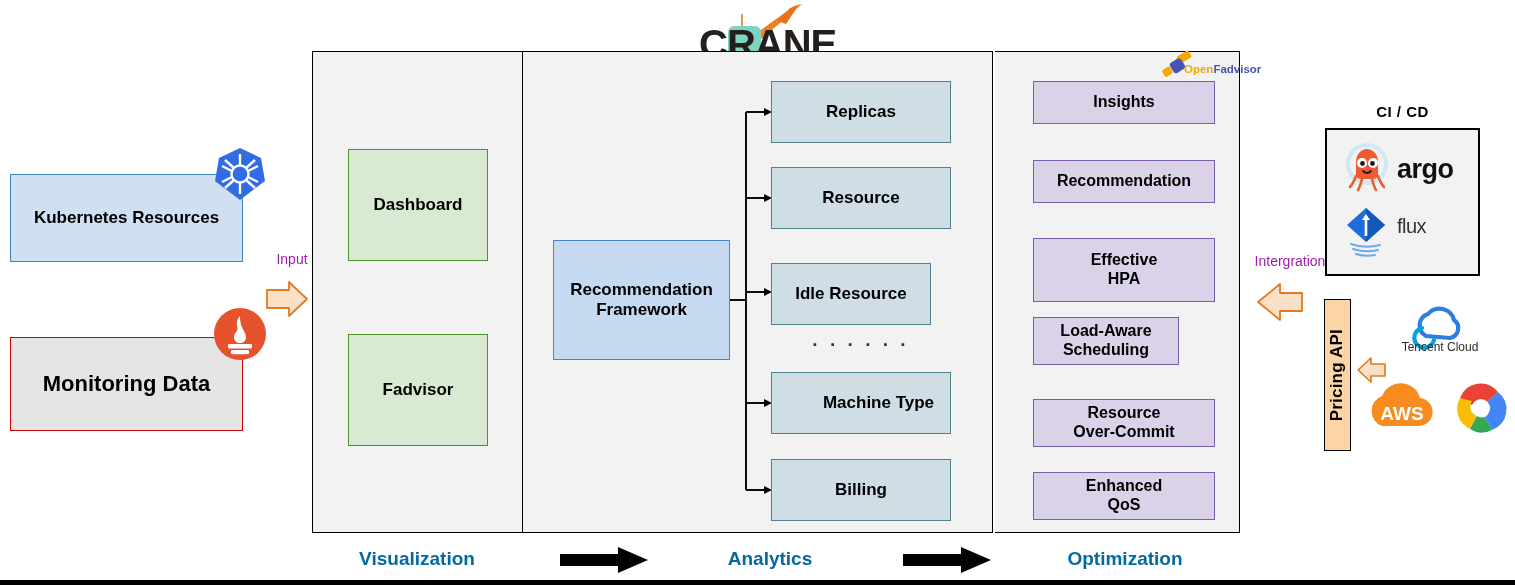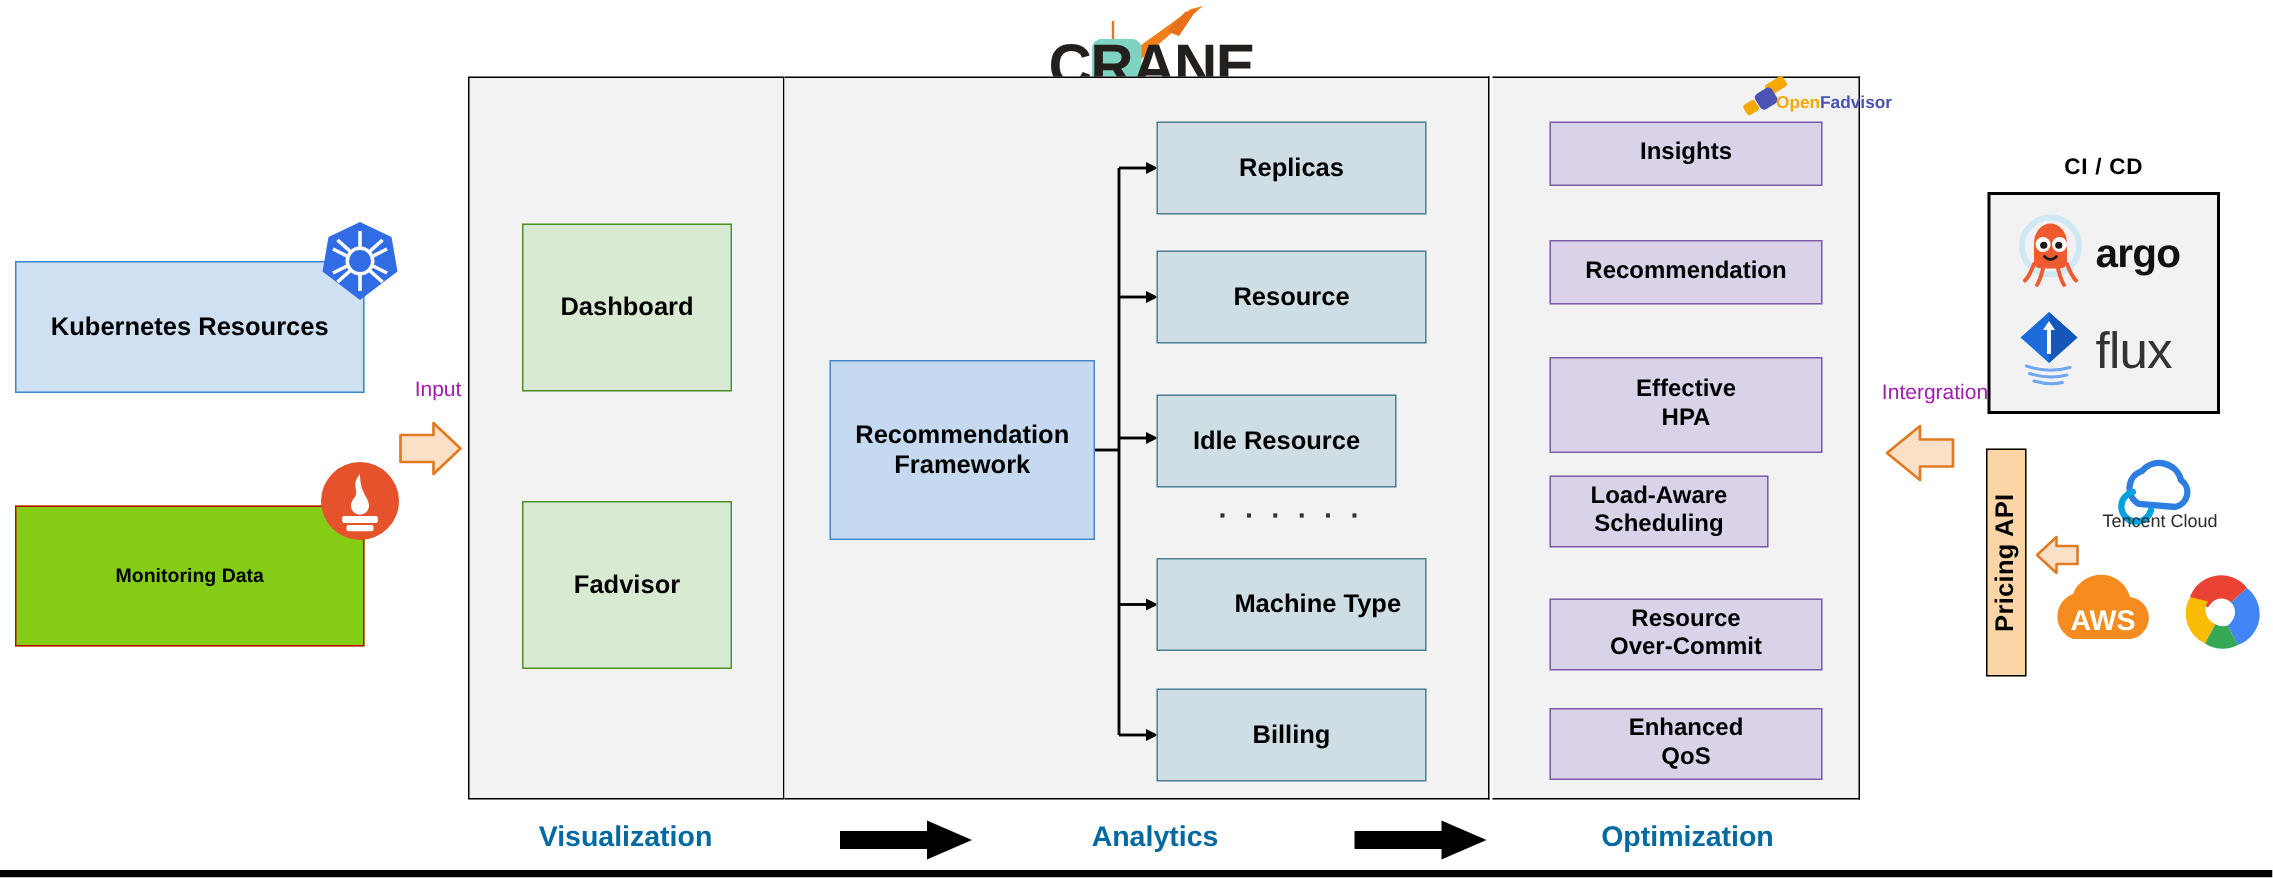--- a/index.html
+++ b/index.html
@@ -36,23 +36,23 @@
     background: #f2f2f2;
     border: 1.6px solid #000000;
   }
 
   .k8s-box {
     background: #cfe0f3;
     border: 1.6px solid #3d85c8;
     font-size: 17px;
   }
   .mon-box {
-    background: #84cc16;
+    background: #e5e5e5;
     border: 1.6px solid #cc0000;
-    font-size: 13px;
+    font-size: 22px;
   }
   .viz-box {
     background: #d9ead3;
     border: 1.6px solid #4f9126;
     font-size: 17px;
   }
   .rec-box {
     background: #c5d9f1;
     border: 1.6px solid #4a86c8;
     font-size: 17px;
@@ -123,21 +123,21 @@
   .otel-open { color: #f5a800; }
   .otel-tel  { color: #4a53b3; }
 
   .argo-word {
     font-size: 27px;
     font-weight: bold;
     color: #111;
     letter-spacing: -.5px;
   }
   .flux-word {
-    font-size: 34px;
+    font-size: 20px;
     color: #333;
     letter-spacing: -.5px;
   }
   .crane-word {
     font-size: 40px;
     font-weight: bold;
     color: #231f1c;
     letter-spacing: -1px;
   }
   svg { display: block; overflow: visible; }

